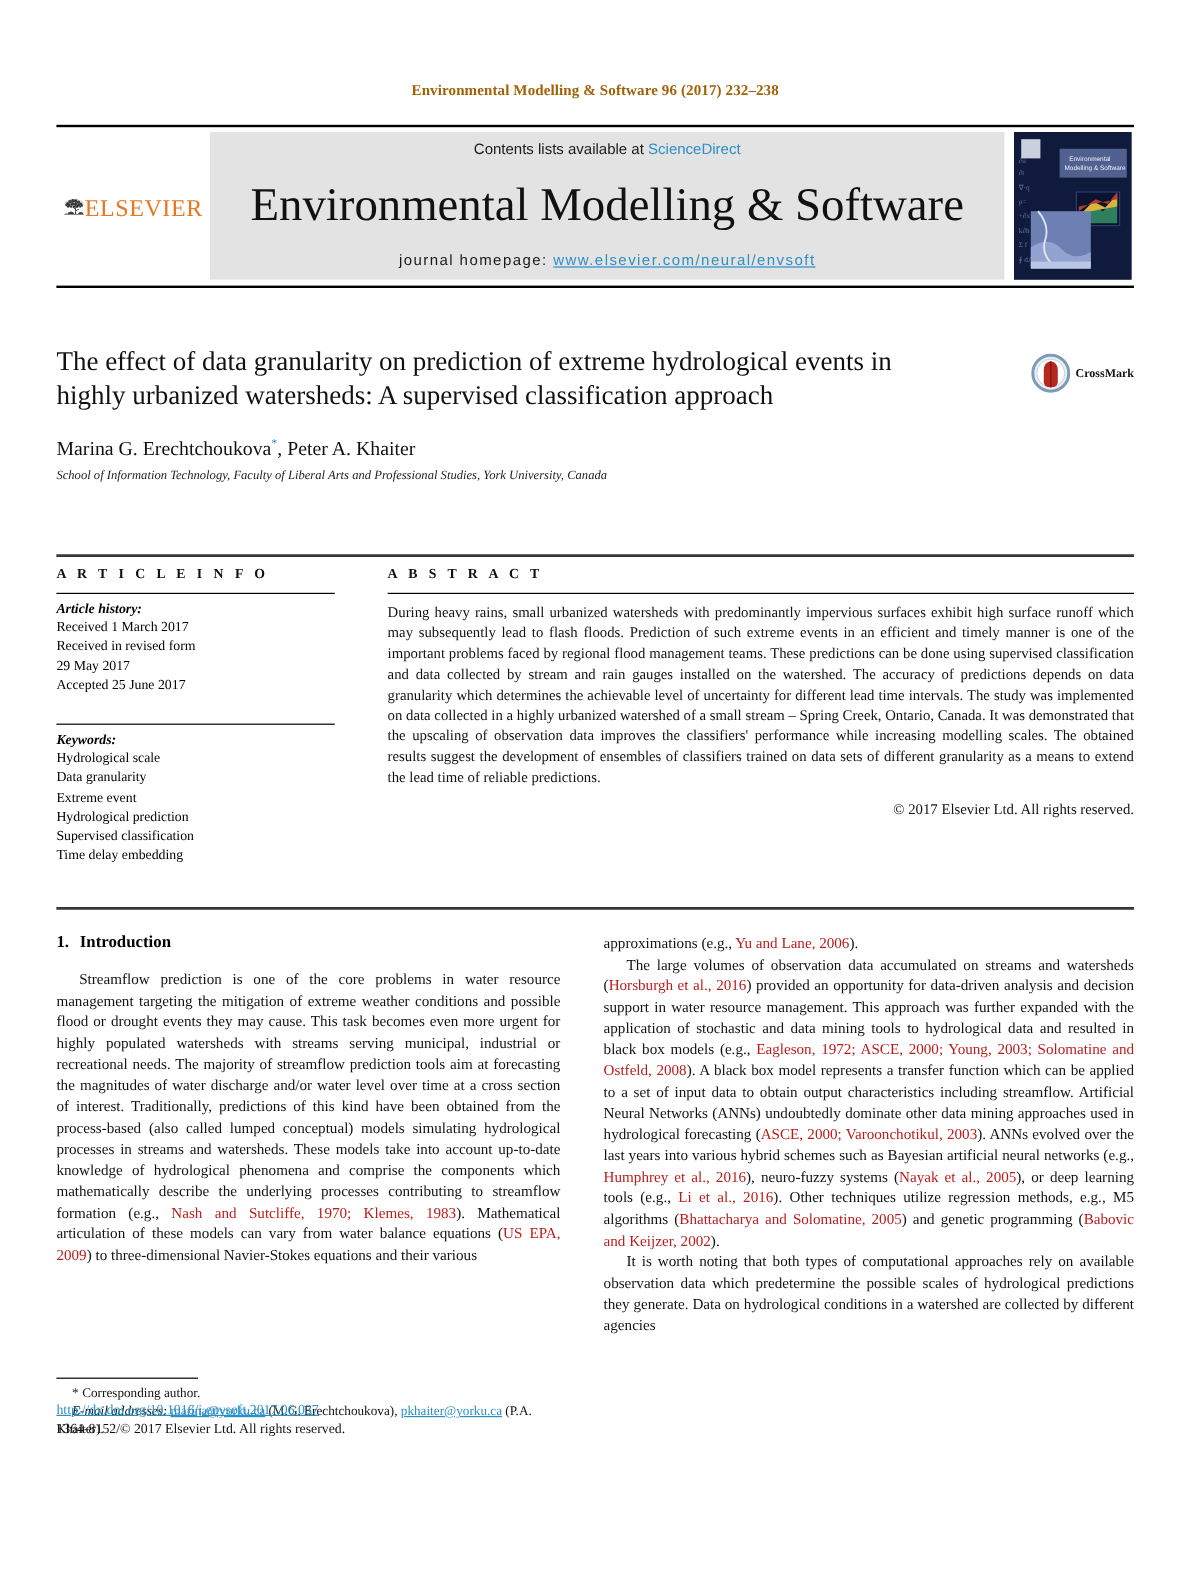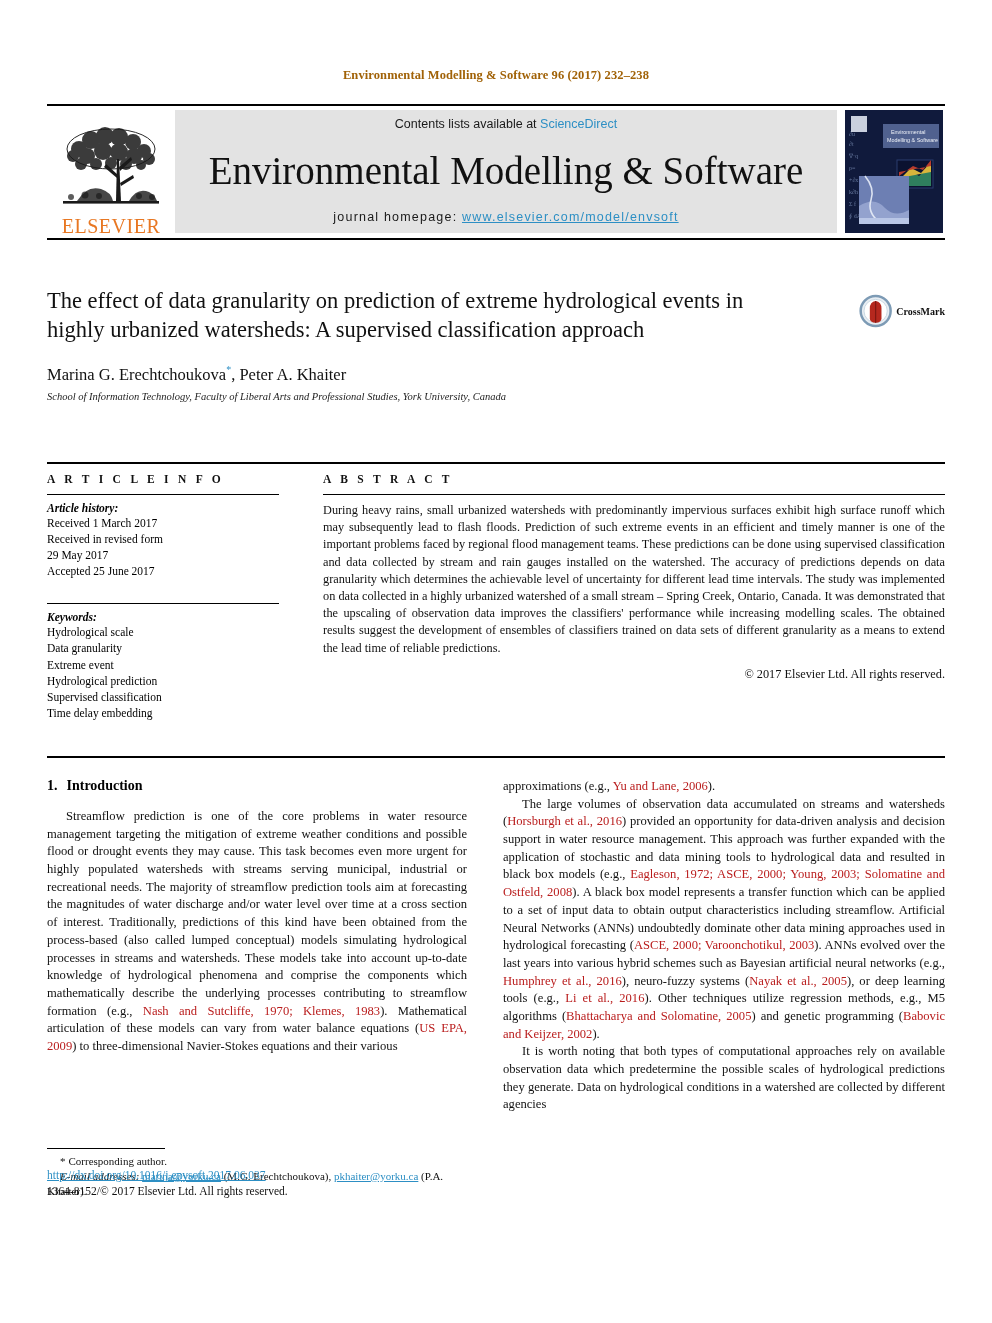--- a/index.html
+++ b/index.html
@@ -51,22 +51,22 @@
     display: flex;
     align-items: stretch;
   }
   .elsevier-logo {
     width: 128px;
     flex: 0 0 128px;
     position: relative;
     padding: 4px 6px 2px 6px;
     box-sizing: border-box;
     display: flex;
-    flex-direction: column;
-    justify-content: flex-end;
+    flex-direction: row;
+    justify-content: space-between;
     align-items: center;
   }
   .tree-svg { width: 104px; height: 92px; display: block; }
   .elsevier-word {
     font-family: "Liberation Serif", serif;
     font-size: 20px;
     letter-spacing: .5px;
     color: #E87722;
     margin-top: 1px;
     line-height: 1;
@@ -354,21 +354,21 @@
               <circle cx="93" cy="74" r="3"></circle>
             </g>
           </g>
         </svg>
         <div class="elsevier-word">ELSEVIER</div>
       </div>
 
       <div class="grey-band">
         <div class="contents-line"><span>Contents lists available at </span><a class="sd-link" href="#">ScienceDirect</a></div>
         <div class="journal-title">Environmental Modelling &amp; Software</div>
-        <div class="homepage-line"><span>journal homepage: </span><a class="url" href="#">www.elsevier.com/model/envsoft</a></div>
+        <div class="homepage-line"><span>journal homepage: </span><a class="url" href="#">www.elsevier.com/neural/envsoft</a></div>
       </div>
 
       <div class="cover-thumb">
         <svg viewBox="0 0 98 127" width="98" height="127">
           <rect x="0" y="0" width="98" height="127" fill="#101a3c"></rect>
           <g fill="#8fa4cc" font-family="Liberation Serif, serif" font-size="6" opacity="0.65">
             <text x="4" y="26">∂u</text>
               <text x="4" y="36">∂t</text>
             <text x="4" y="48">∇·q</text>
               <text x="4" y="60">ρ=</text>

